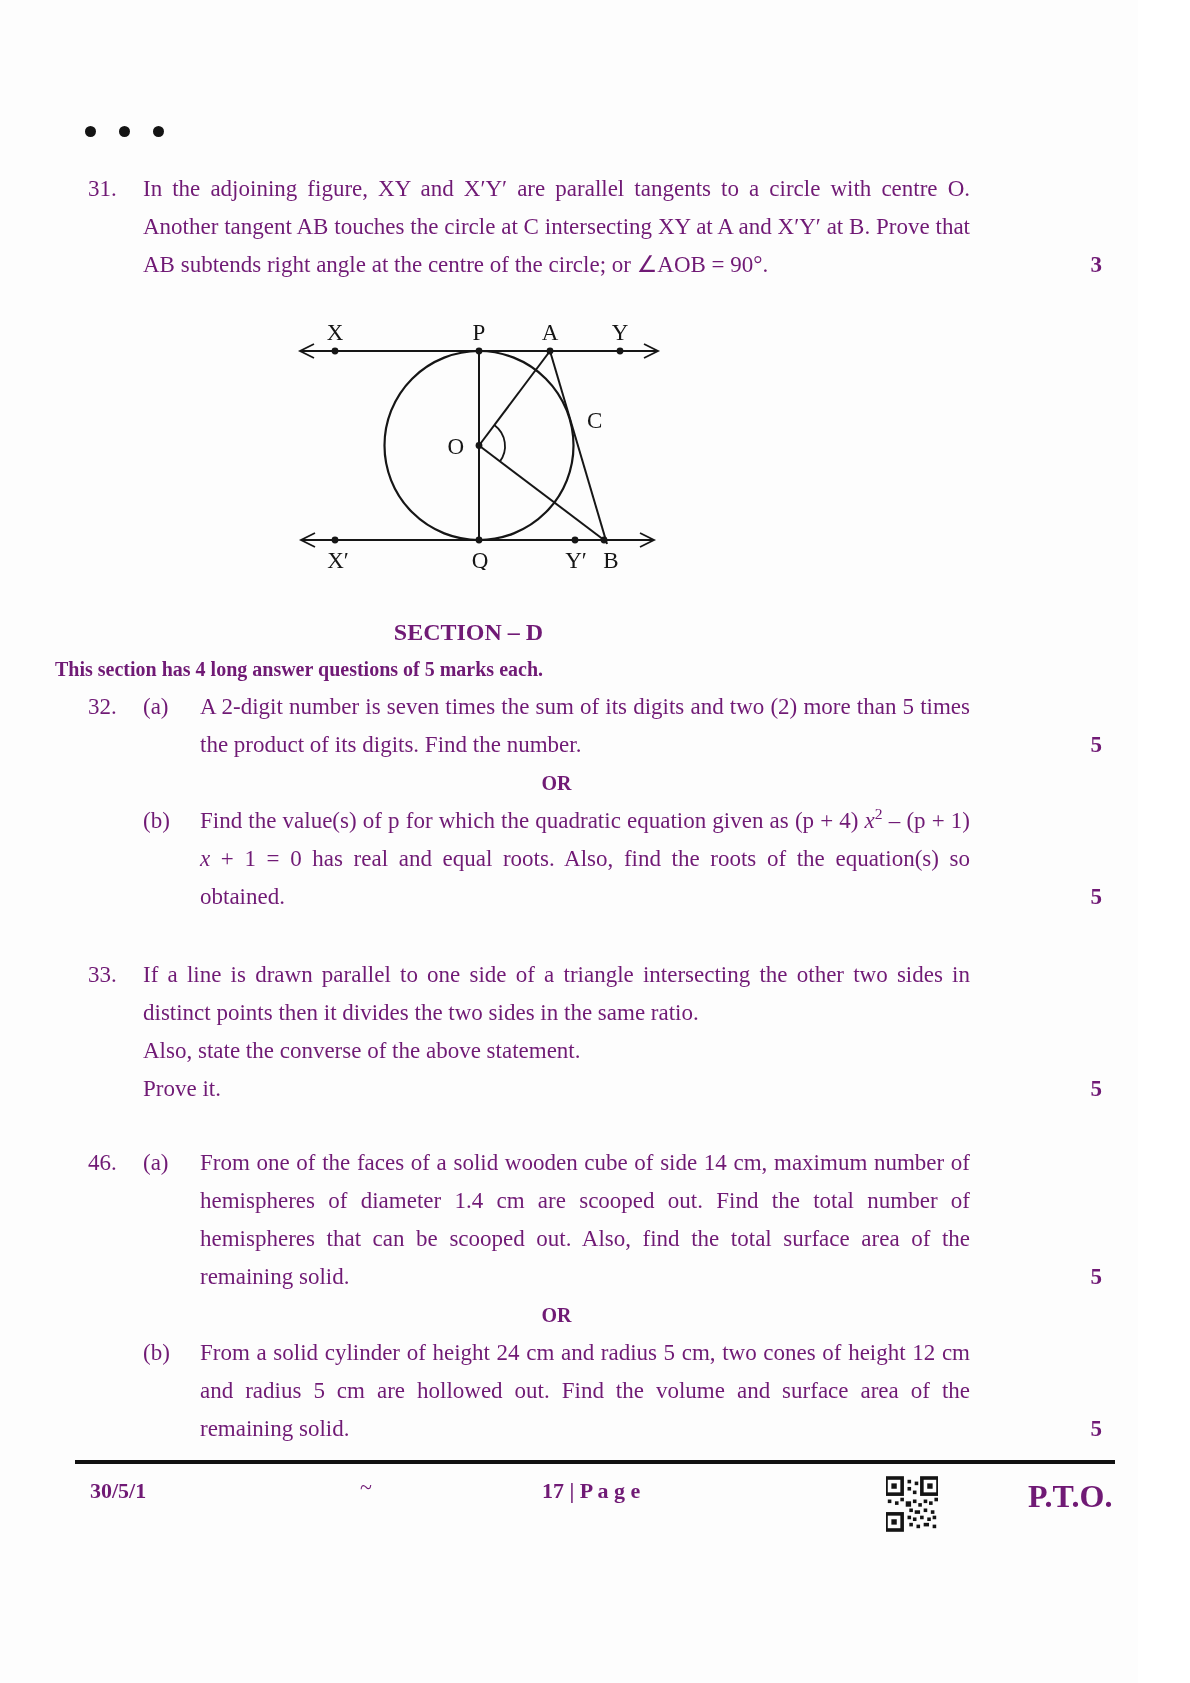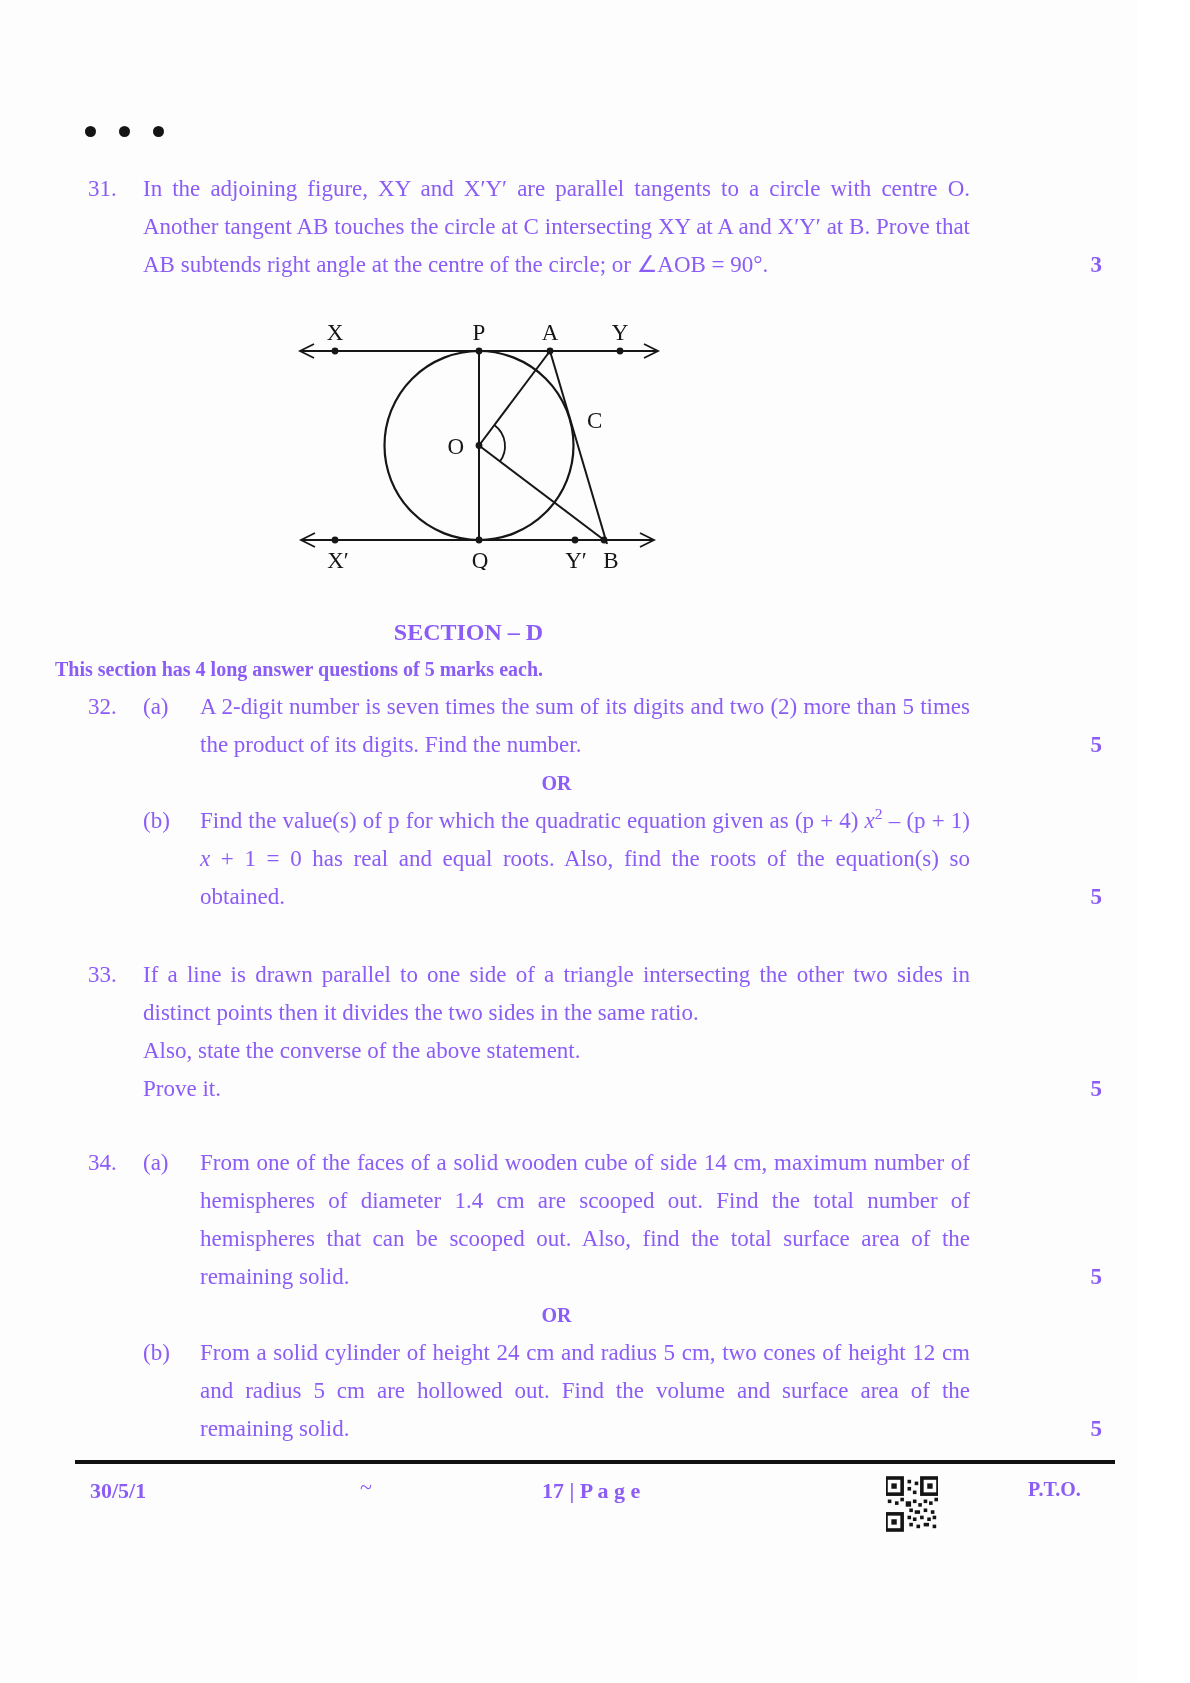--- a/index.html
+++ b/index.html
@@ -1,21 +1,21 @@
 <!DOCTYPE html>
 <html><head>
 <meta charset="utf-8">
 <style>
   * { margin:0; padding:0; box-sizing:border-box; }
   html,body { background:#ffffff; }
   .page {
     position:relative;
     width:1138px; height:1683px;
     background:#fdfdfd;
-    color:#8b5cf6;
+    color:#701a75;
     font-family:"Liberation Serif", serif;
     overflow:hidden;
   }
   .bullets { padding-top:123px; margin-left:85px; height:134px; }
   .dot { display:inline-block; width:11px; height:11px; border-radius:50%; background:#141414; margin-right:23px; }
 
   .content-block { margin-left:88px; width:882px; }
 
   .question { display:flex; position:relative; font-size:23px; line-height:38px; }
   .qnum { width:55px; flex:none; }
@@ -38,21 +38,21 @@
 
   sup.msup { font-size:0.68em; vertical-align:super; line-height:0; }
   i.mvar { font-style:italic; }
 
   .footer-rule { margin-top:12px; margin-left:75px; width:1040px; height:4px; background:#111; }
   .footer { position:relative; height:120px; font-size:22px; }
   .f-code { position:absolute; left:90px; top:14px; font-weight:bold; }
   .f-tilde { position:absolute; left:360px; top:10px; }
   .f-page { position:absolute; left:542px; top:14px; font-weight:bold; }
   .f-qr { position:absolute; left:886px; top:12px; width:52px; height:56px; }
-  .f-pto { position:absolute; left:1028px; top:14px; font-weight:bold; font-size:20px; }
+  .f-pto { position:absolute; left:1028px; top:14px; font-weight:bold; font-size:32px; }
 
   svg text { font-family:"Liberation Serif", serif; font-size:23px; fill:#161616; }
 </style>
 </head>
 <body>
 
 <div class="page">
 
   <div class="bullets">
     <span class="dot"></span><span class="dot"></span><span class="dot"></span>
@@ -136,21 +136,21 @@
     <div class="qnum">33.</div>
     <div class="qbody">
       <div class="jtext">If a line is drawn parallel to one side of a triangle intersecting the other two sides in distinct points then it divides the two sides in the same ratio.</div>
       <div>Also, state the converse of the above statement.</div>
       <div>Prove it.</div>
     </div>
     <div class="marks">5</div>
   </div>
 
   <div class="content-block question q34">
-    <div class="qnum">34.</div>
+    <div class="qnum">46.</div>
     <div class="qinner">
       <div class="subq">
         <div class="qletter">(a)</div>
         <div class="qbody jtext">From one of the faces of a solid wooden cube of side 14 cm, maximum number of hemispheres of diameter 1.4 cm are scooped out. Find the total number of hemispheres that can be scooped out. Also, find the total surface area of the remaining solid.</div>
         <div class="marks">5</div>
       </div>
       <div class="or-line">OR</div>
       <div class="subq">
         <div class="qletter">(b)</div>
         <div class="qbody jtext">From a solid cylinder of height 24 cm and radius 5 cm, two cones of height 12 cm and radius 5 cm are hollowed out. Find the volume and surface area of the remaining solid.</div>

